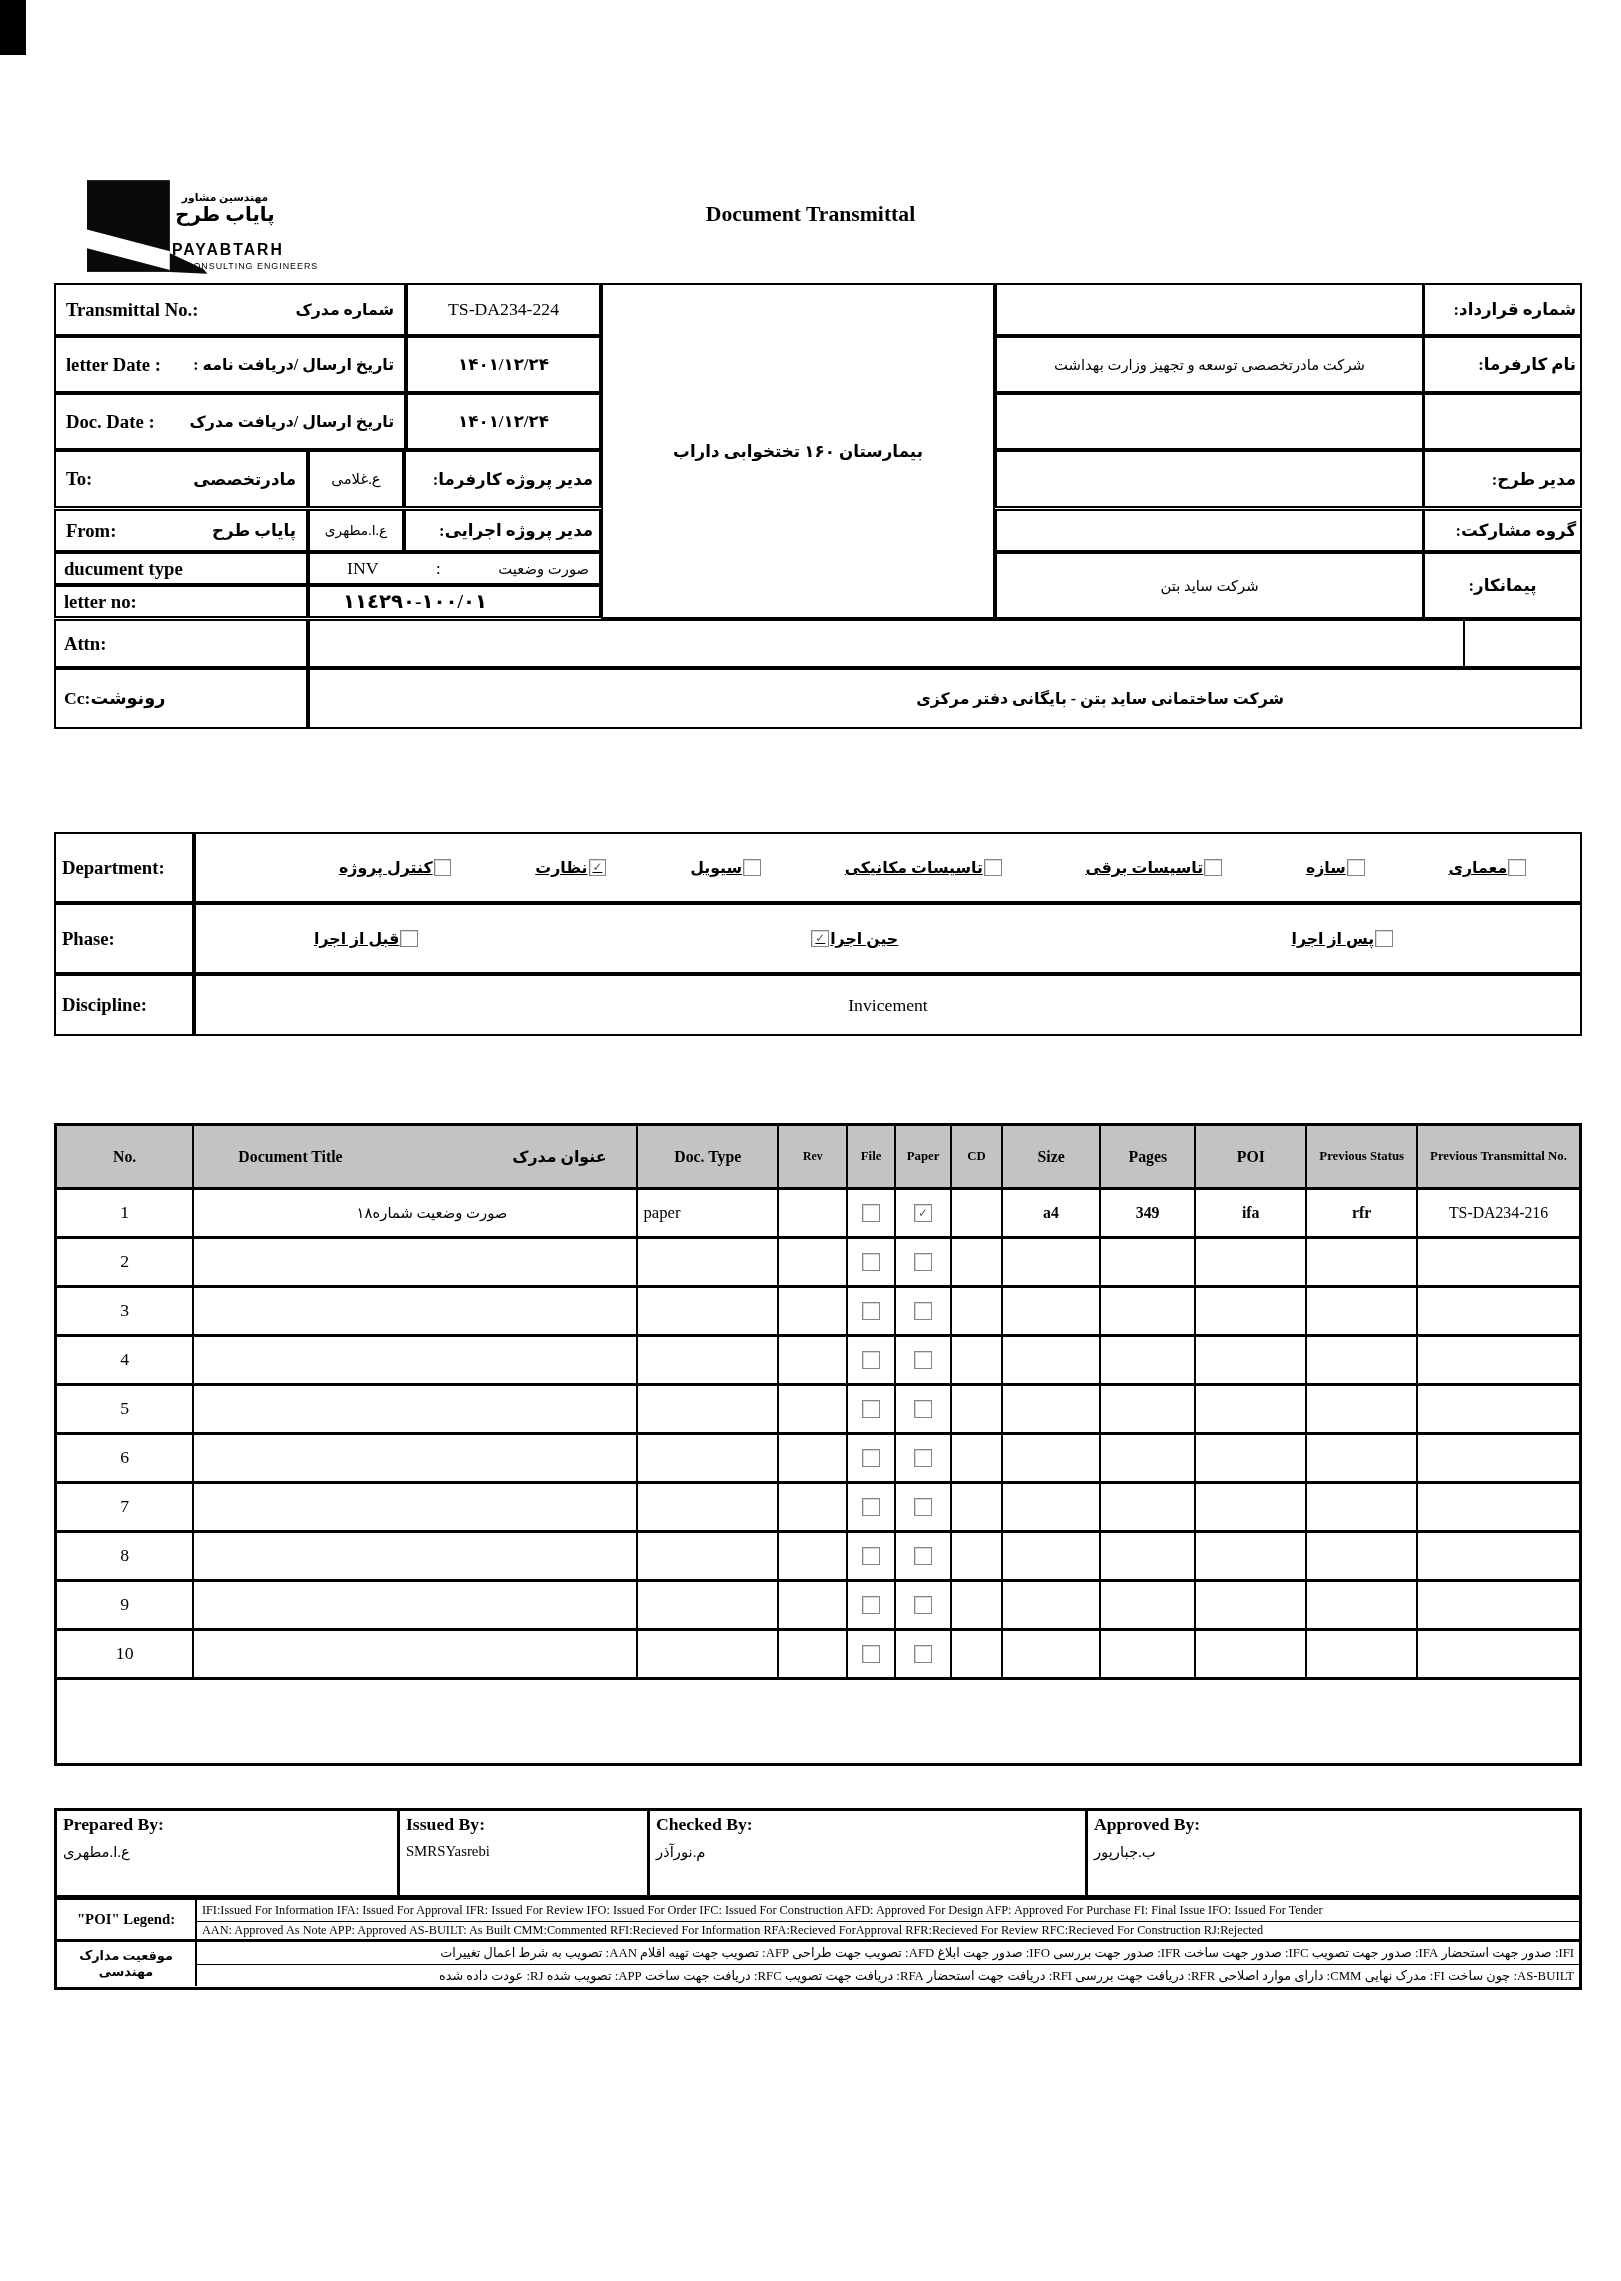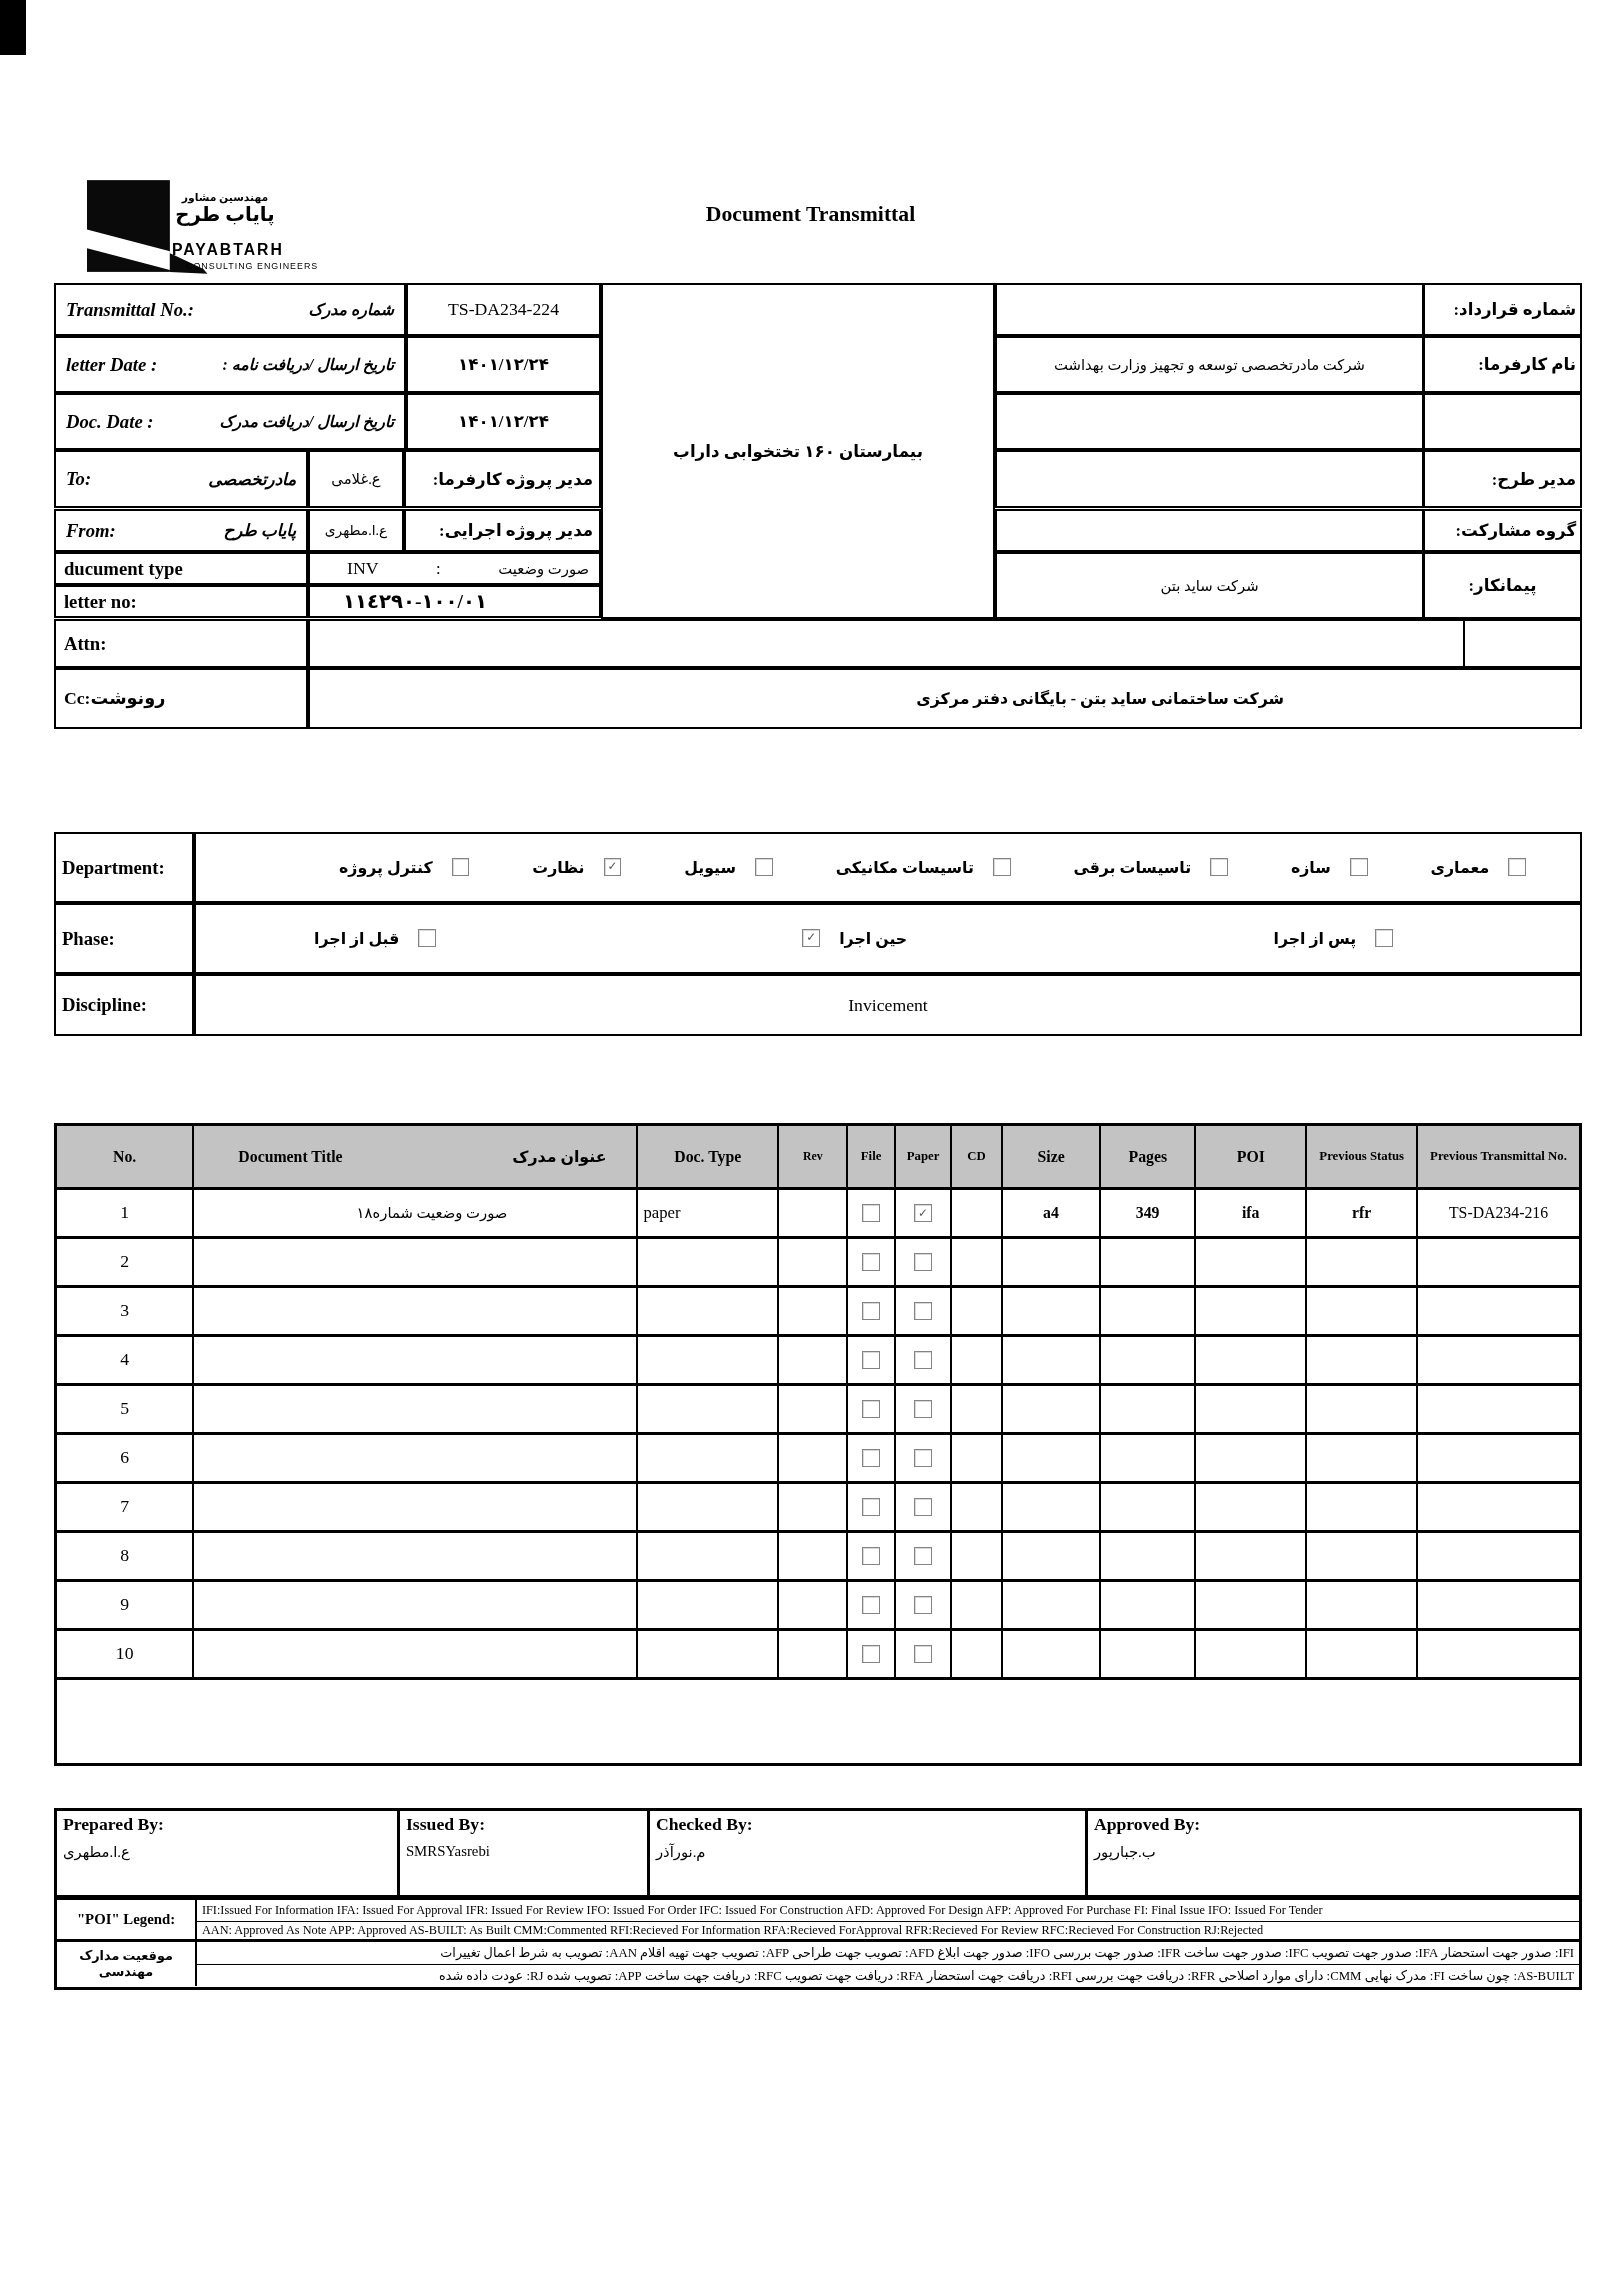--- a/index.html
+++ b/index.html
@@ -18,33 +18,33 @@
   .brand-fa-big{font-size:19.7px;font-weight:bold;}
   .brand-en{position:absolute;left:85px;top:61px;width:128px;font-weight:bold;font-size:15.8px;letter-spacing:2px;
             font-family:"Liberation Sans","DejaVu Sans",sans-serif;}
   .brand-sub{position:absolute;left:99px;top:81px;width:138px;font-size:8.9px;letter-spacing:1px;
              font-family:"Liberation Sans","DejaVu Sans",sans-serif;}
   .doc-title{position:absolute;left:0;top:202px;width:1621px;text-align:center;font-size:21.7px;font-weight:bold;}
 
   
   .cell{position:absolute;border:2px solid #000;box-sizing:border-box;display:flex;align-items:center;font-size:16.7px;}
 
-  .lblrow{justify-content:space-between;padding:0 9.9px;font-style:italic;}
+  .lblrow{justify-content:space-between;padding:0 9.9px;}
   .en-lbl{font-weight:bold;font-size:18.7px;white-space:nowrap;}
   .fa-lbl{direction:rtl;font-weight:bold;font-size:15.8px;white-space:nowrap;}
   .vcenter{justify-content:center;}
 
   
   .cb{width:15.8px;height:15.8px;border:1px solid #848484;background:#fff;display:inline-flex;align-items:center;
       justify-content:center;font-size:11.8px;color:#555;box-shadow:inset 1px 1px 0 #d8d8d8;flex:0 0 auto;}
   .cb-true::after{content:"✓";}
 
   
   .optrow{display:flex;align-items:center;direction:rtl;}
-  .opt{display:inline-flex;align-items:flex-start;gap:19px;}
+  .opt{display:inline-flex;align-items:center;gap:1px;text-decoration:underline;}
   .opt .lbl{font-weight:bold;font-size:15.8px;white-space:nowrap;}
   .opt .cb{order:0;}
   .opt.box-right .cb{order:0;}
   .opt.box-left .cb{order:2;}
 
   
   .t-docs{position:absolute;left:54px;top:1123px;width:1528px;height:643px;border:3px solid #000;box-sizing:border-box;}
   .dhead,.drow{display:flex;width:100%;box-sizing:border-box;border-bottom:3px solid #000;}
   .dhead{height:64px;background:#c3c3c3;}
   .drow{height:49px;}

